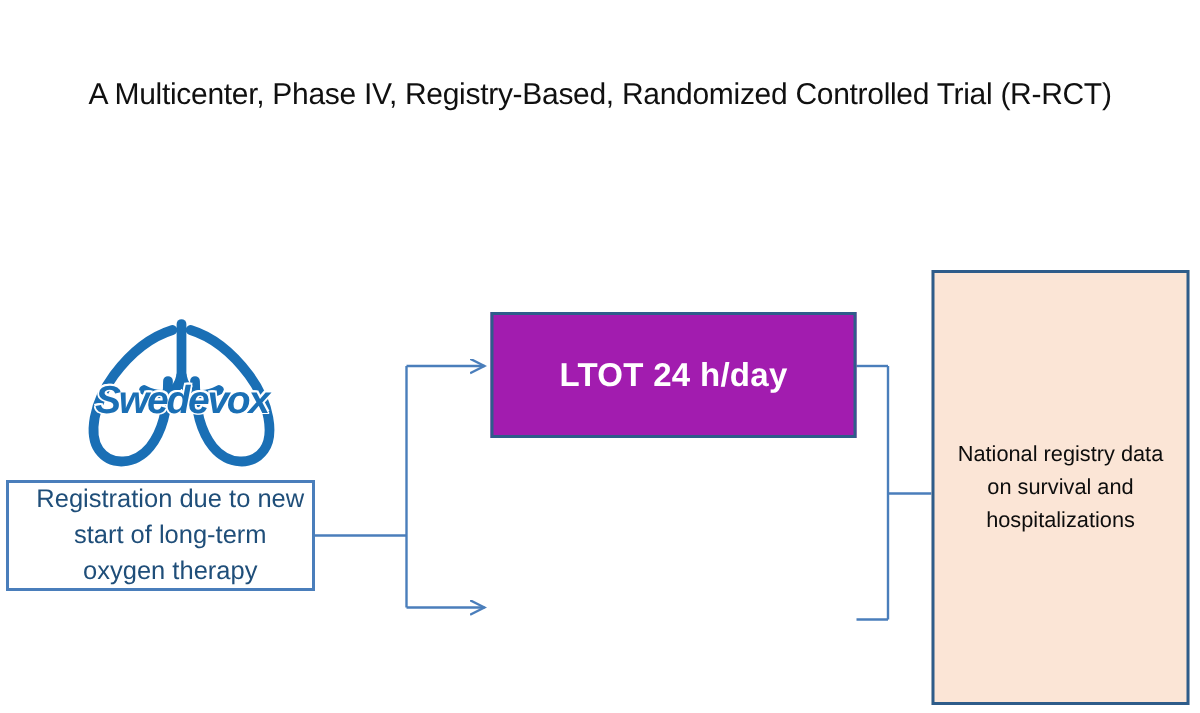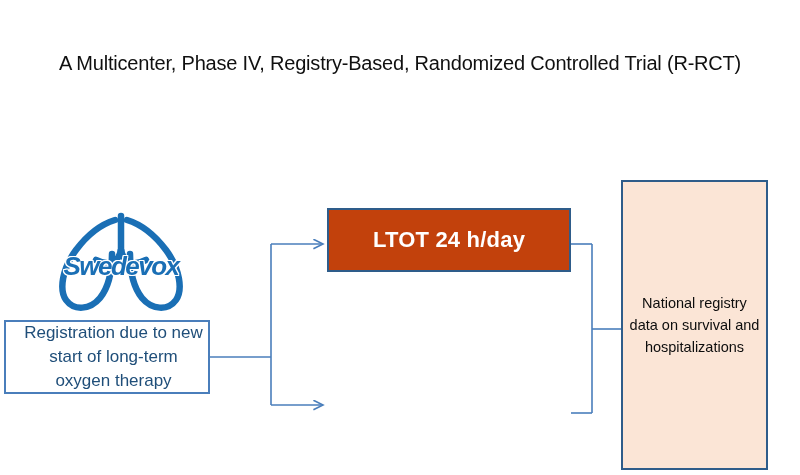--- a/index.html
+++ b/index.html
@@ -92,22 +92,22 @@
     text-align: center;
     line-height: 24px;
     padding: 0 4px;
     margin-left: 13px;
   }
 
   
   .ltot-box {
     position: absolute;
     width: 244px;
-    height: 64px;
-    background: #c2410c;
+    height: 84px;
+    background: #a21caf;
     border: 2px solid #2e5c8a;
     box-sizing: border-box;
     display: flex;
     align-items: center;
     justify-content: center;
   }
   .ltot-box .txt {
     color: #ffffff;
     font-size: 22px;
     font-weight: bold;
@@ -127,21 +127,21 @@
     color: #0d0d0d;
     line-height: 26px;
     letter-spacing: -0.2px;
   }
 
   
   #outcomes-panel {
     position: absolute;
     left: 621px;
     top: 180px;
-    width: 147px;
+    width: 172px;
     height: 290px;
     background: #fbe5d6;
     border: 2px solid #2e5c8a;
     box-sizing: border-box;
     display: flex;
     flex-direction: column;
     align-items: center;
     justify-content: center;
   }
   #outcomes-panel .para {

